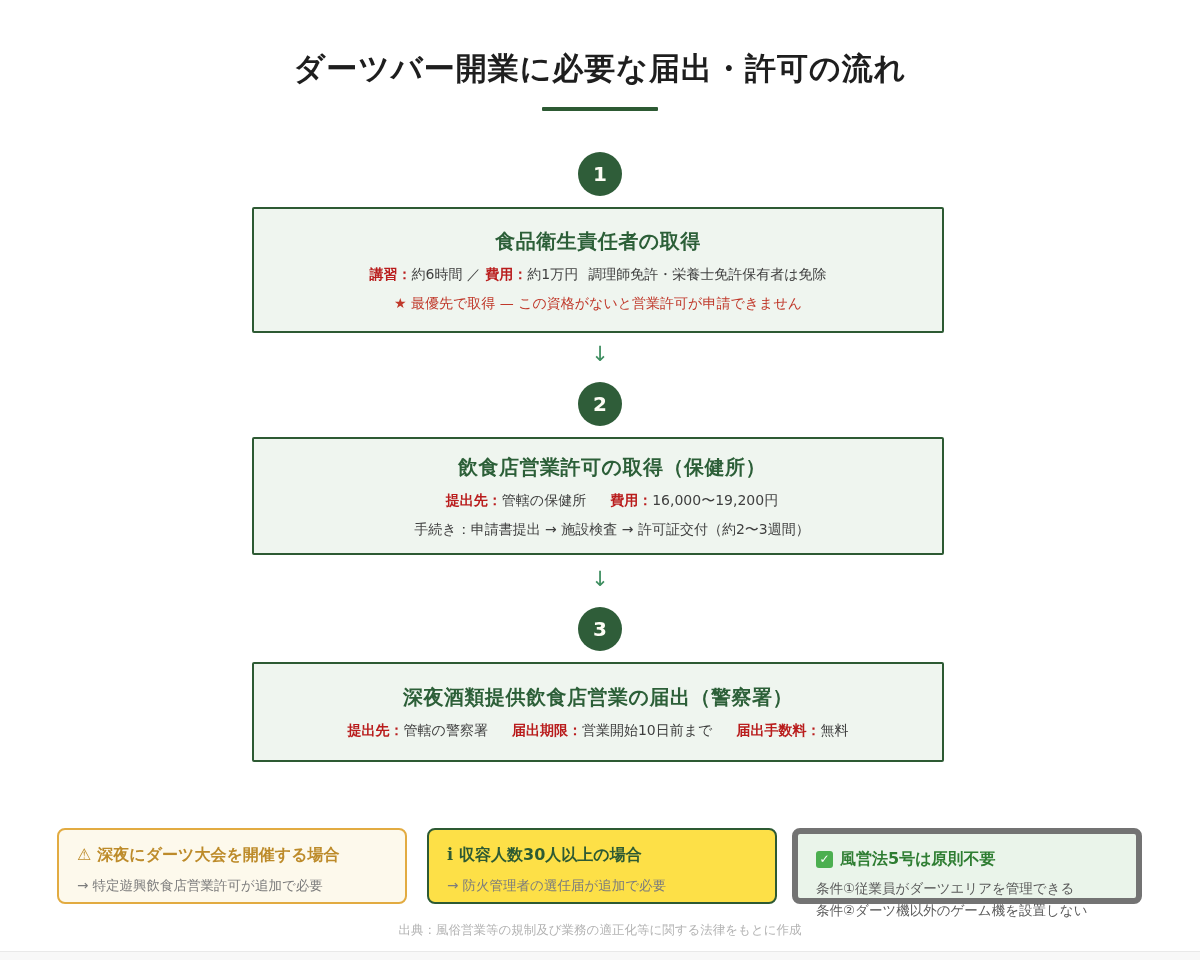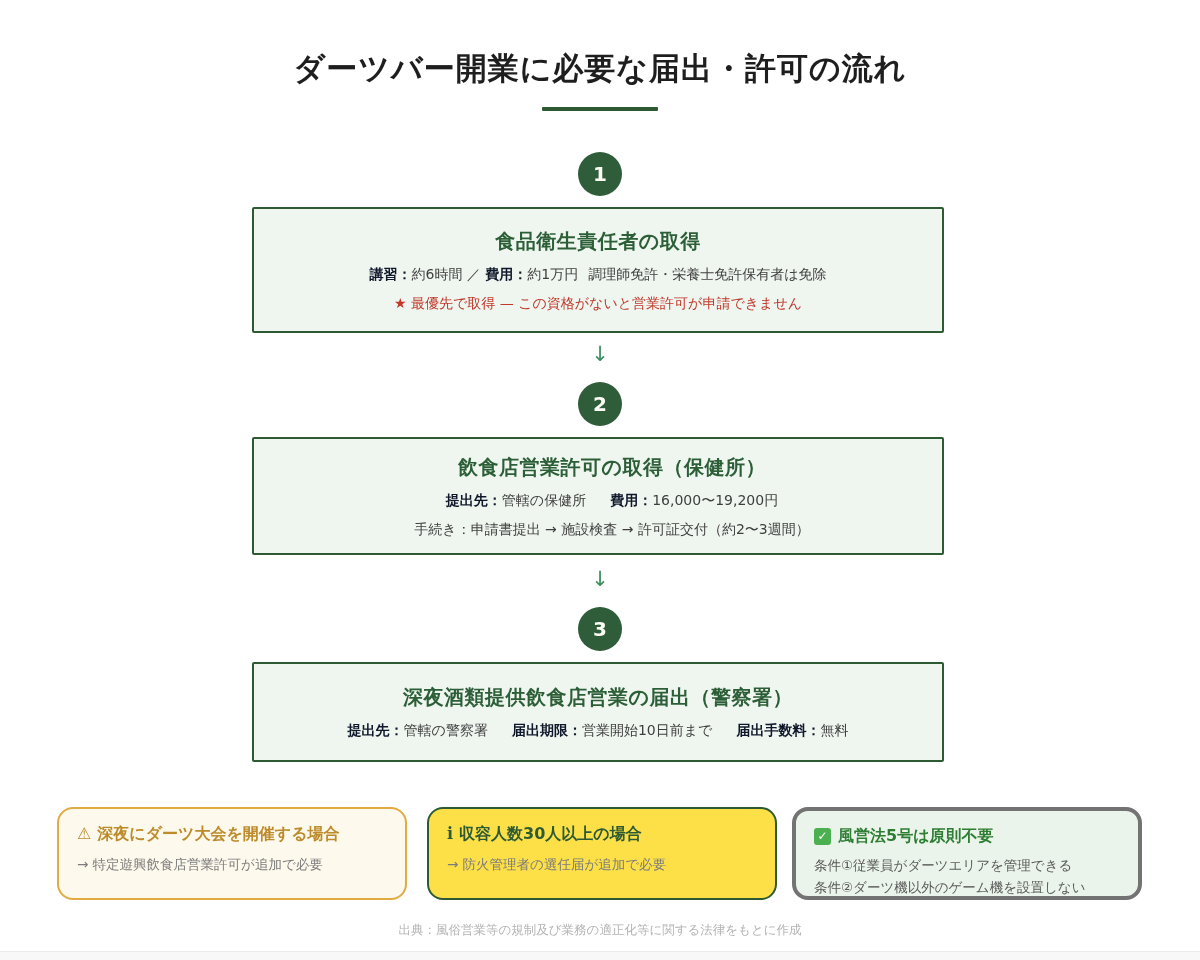--- a/index.html
+++ b/index.html
@@ -17,33 +17,33 @@
 
   .flow-box { position:absolute; left:252px; width:692px; background:#eff5ef;
               border:2px solid #2d5a33; border-radius:2px; box-sizing:border-box;
               display:flex; flex-direction:column; align-items:center; justify-content:center; gap:11px; }
   .box1 { top:207px; height:126px; }
   .box2 { top:437px; height:118px;padding-left:28px; }
   .box3 { top:662px; height:100px; }
 
   .box-heading { font-size:20px; font-weight:700; color:#2c5f38; letter-spacing:0.5px; }
   .box-line { font-size:14px; color:#3f3f3f; }
-  .b { font-weight:700; color:#0f172a; }
+  .b { font-weight:700; color:#b91c1c; }
   .gap { margin-left:10px; }
   .gap-sm { margin-left:24px; }
   .box-warning { font-size:14px; color:#c0392b; font-weight:500; }
 
   .arrow { position:absolute; left:0; width:1200px; text-align:center; font-size:21px; color:#3e8e60; }
   .a1 { top:342px; } .a2 { top:567px; }
 
-  .note { position:absolute; top:807px; height:93px; border-radius:16px; box-sizing:border-box;
+  .note { position:absolute; top:828px; height:76px; border-radius:8px; box-sizing:border-box;
           padding:15px 18px; }
   .note-warn { left:57px;  width:350px; background:#fdf9ec; border:2px solid #e2ab41; }
   .note-info { left:427px; width:350px; background:#fde047; border:2px solid #2d5a33; }
-  .note-ok   { left:792px; width:350px; background:#eaf4ea; border:4px solid #737373; }
+  .note-ok   { left:792px; width:350px; background:#eaf4ea; border:6px solid #737373; }
   .note-title { font-size:16px; font-weight:700; }
   .note-warn .note-title { color:#bd8b2a; }
   .note-info .note-title { color:#2d5a33; }
   .note-ok   .note-title { color:#2e7d32; }
   .note-body { margin-top:9px; font-size:13.5px; color:#7c7c7c; line-height:1.6; }
   .note-ok .note-body { color:#5a5a5a; margin-top:8px; }
 
   .warn-icon { margin-right:6px; font-weight:400; }
   .info-icon { font-family:"DejaVu Serif","Liberation Serif",serif; font-weight:700; margin-right:6px; }
   .check-icon { display:inline-block; width:17px; height:17px; border-radius:3px; background:#4caf50;

